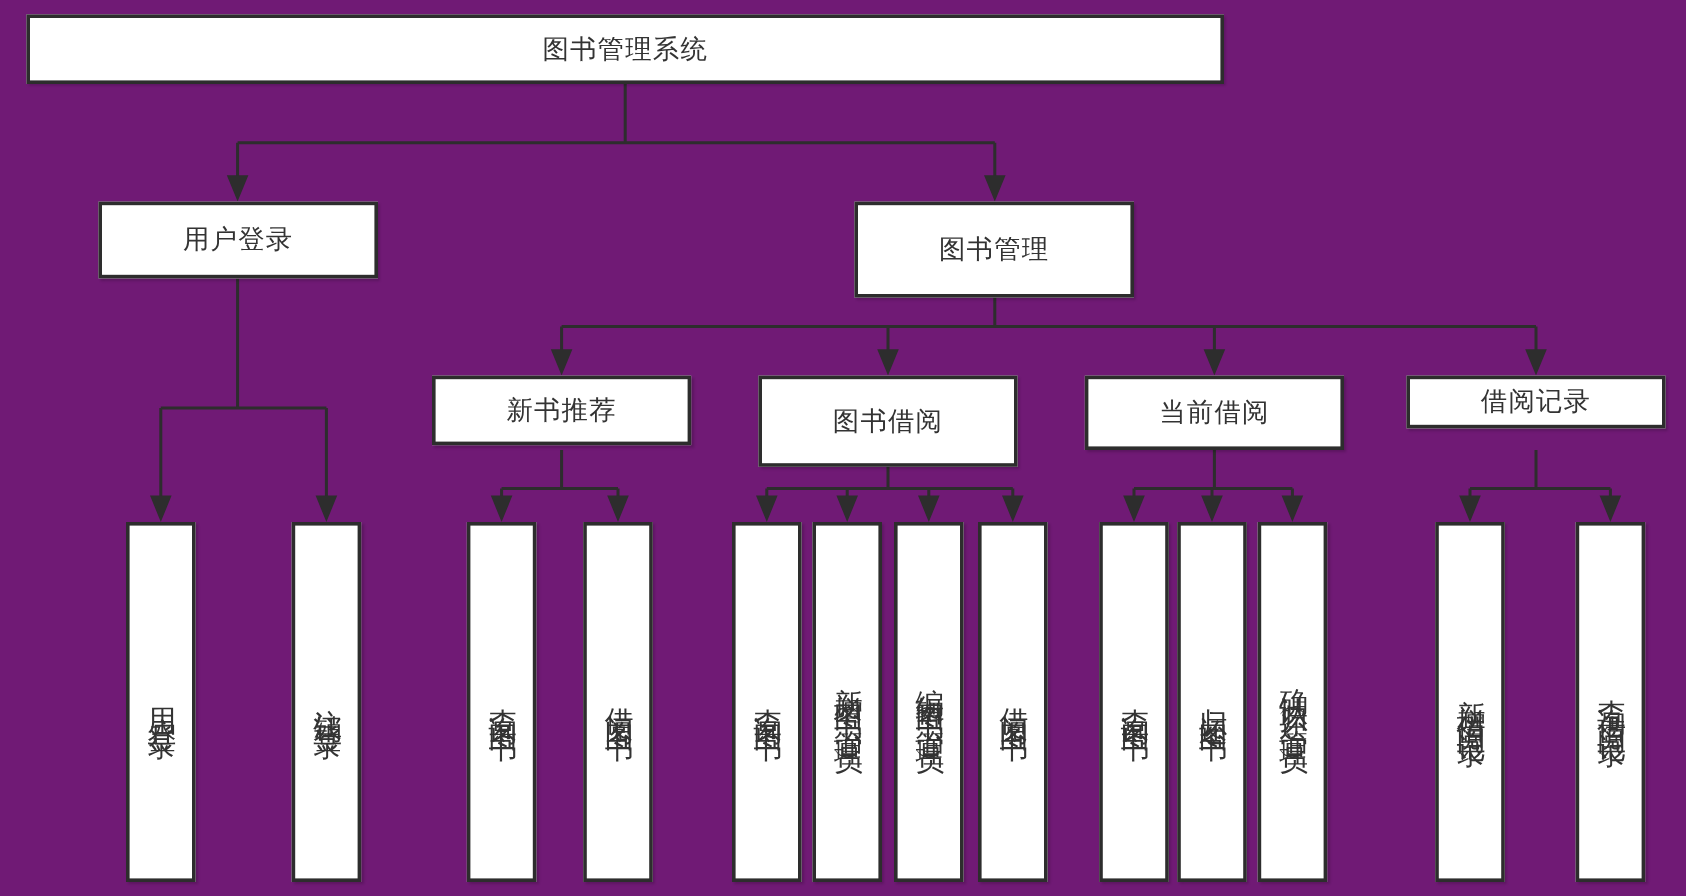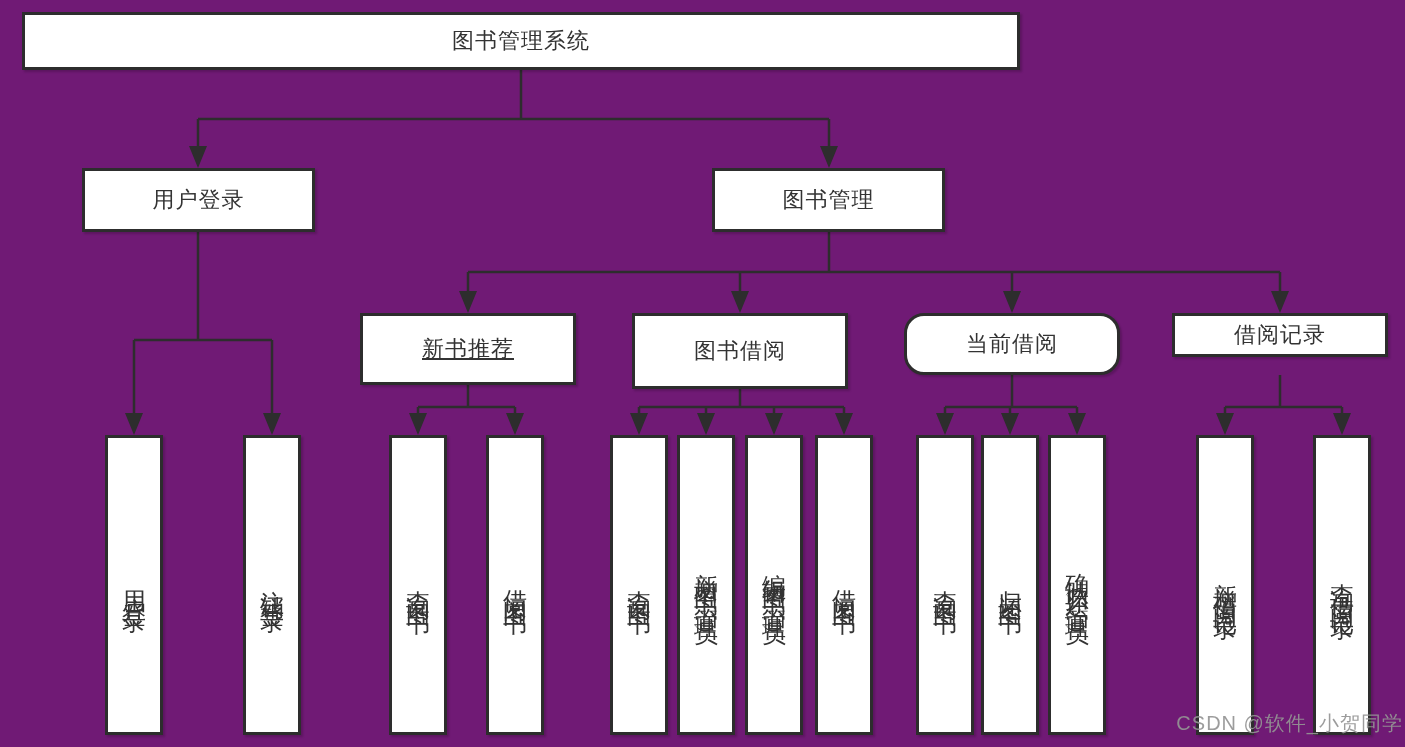--- a/index.html
+++ b/index.html
@@ -83,31 +83,31 @@
     </g>
   </svg>
 
   <div class="box hbox" style="left:22px;top:12px;width:998px;height:58px;">
     <span class="lbl">图书管理系统</span>
   </div>
 
   <div class="box hbox" style="left:82px;top:168px;width:233px;height:64px;">
     <span class="lbl">用户登录</span>
   </div>
-  <div class="box hbox" style="left:712px;top:168px;width:233px;height:64px;">
+  <div class="box hbox" style="left:712px;top:168px;width:233px;height:80px;">
     <span class="lbl">图书管理</span>
   </div>
 
-  <div class="box hbox" style="left:360px;top:313px;width:216px;height:72px;text-decoration:underline;">
+  <div class="box hbox" style="left:360px;top:313px;width:216px;height:58px;">
     <span class="lbl">新书推荐</span>
   </div>
   <div class="box hbox" style="left:632px;top:313px;width:216px;height:76px;">
     <span class="lbl">图书借阅</span>
   </div>
-  <div class="box hbox" style="left:904px;top:313px;width:216px;height:62px;border-radius:20px;">
+  <div class="box hbox" style="left:904px;top:313px;width:216px;height:62px;">
     <span class="lbl">当前借阅</span>
   </div>
   <div class="box hbox" style="left:1172px;top:313px;width:216px;height:44px;">
     <span class="lbl">借阅记录</span>
   </div>
 
   <div class="box vbox" style="left:105px;top:435px;width:58px;height:300px;">
     <span class="lbl">用户登录</span>
   </div>
   <div class="box vbox" style="left:243px;top:435px;width:58px;height:300px;">
@@ -144,15 +144,14 @@
     <span class="lbl">确认归还（管理员）</span>
   </div>
 
   <div class="box vbox" style="left:1196px;top:435px;width:58px;height:300px;">
     <span class="lbl">新增借阅记录</span>
   </div>
   <div class="box vbox" style="left:1313px;top:435px;width:58px;height:300px;">
     <span class="lbl">查询借阅记录</span>
   </div>
 
-  <div id="watermark">CSDN @软件_小贺同学</div>
 
 </div>
 
 </body></html>

